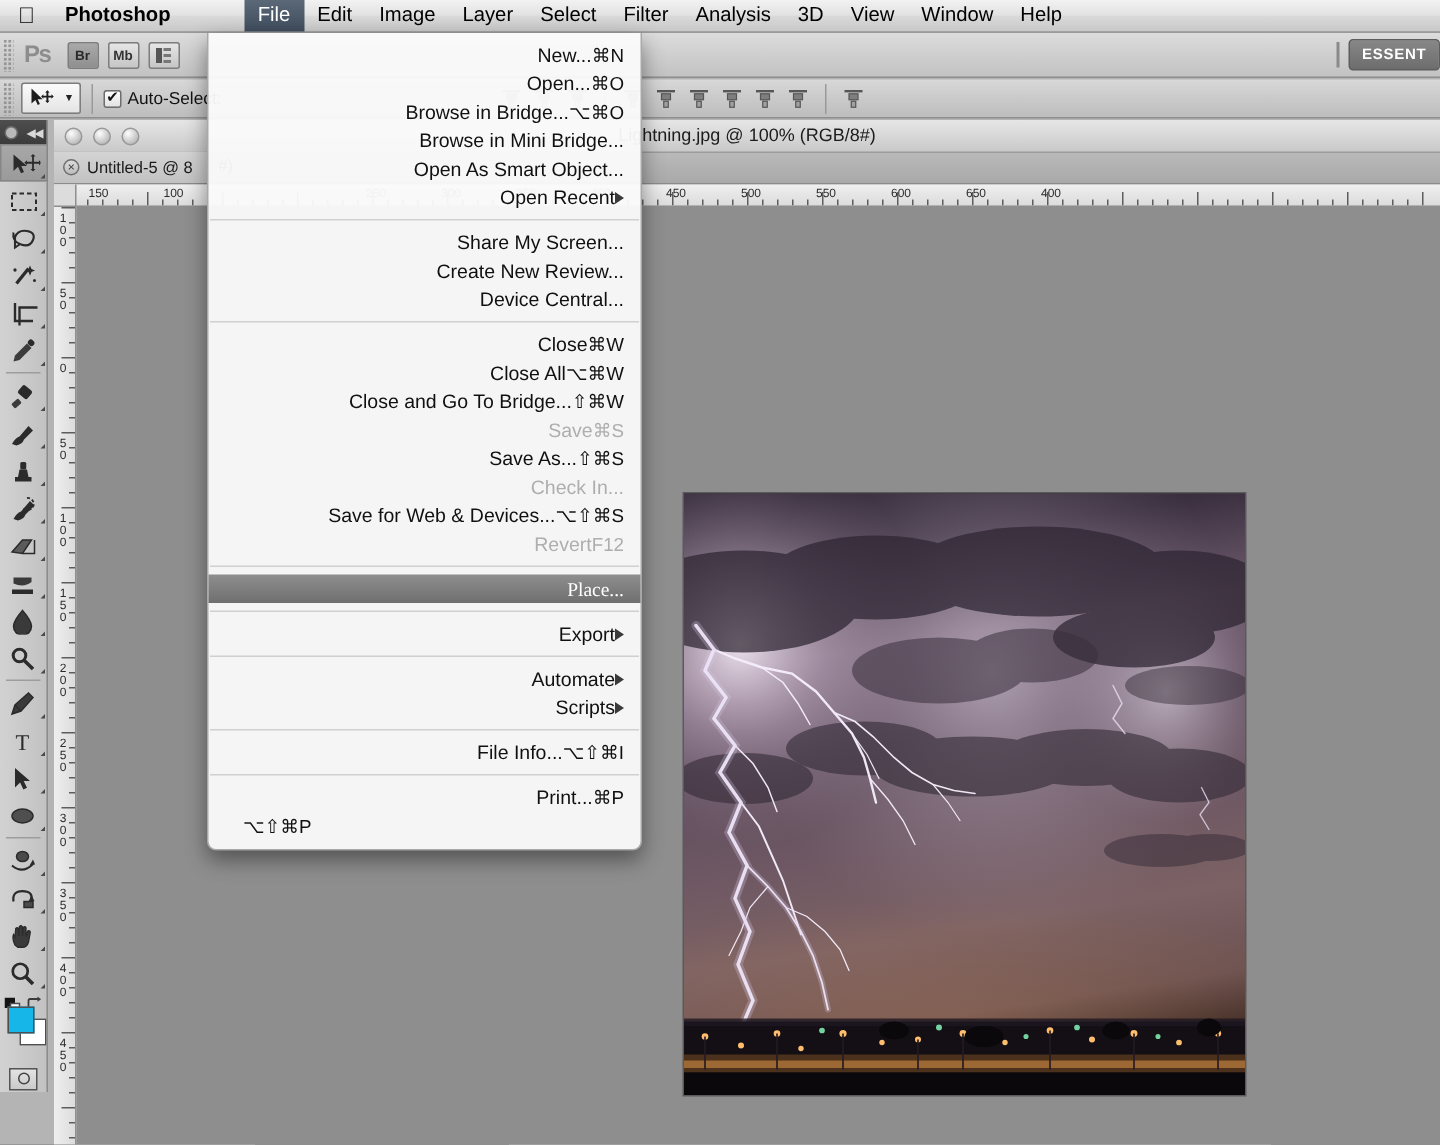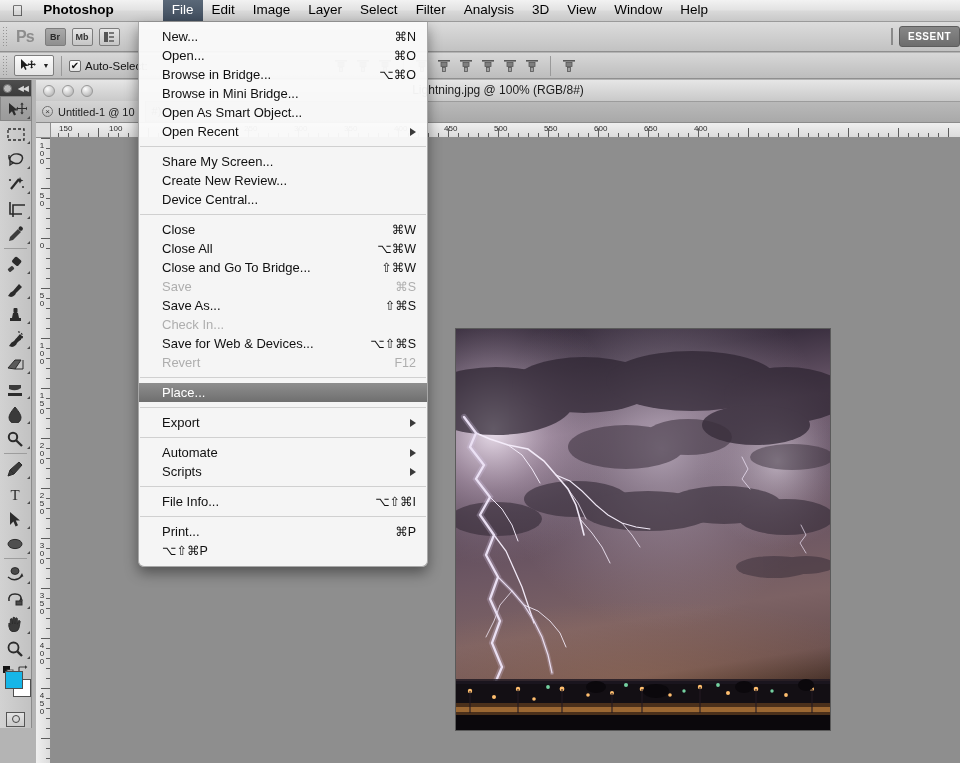--- a/index.html
+++ b/index.html
@@ -211,26 +211,27 @@
     border:1px solid #a8a8a8; border-top:none;
     border-bottom-left-radius:6px; border-bottom-right-radius:6px;
     box-shadow: 0 6px 14px rgba(0,0,0,0.42);
     padding: 5px 0 6px 0;
     z-index: 80;
   }
   .mi {
     position:relative; height:19px; display:flex; align-items:center;
     padding: 0 11px 0 23px; font-size:13px; color:#101010; white-space:nowrap;
   }
-  .mi .mi-label { flex:1; }
+  .mi .mi-label { flex:1;text-align:right; }
   .mi .mi-key { font-size:12.5px; color:#101010; letter-spacing:0px; }
   .mi.disabled .mi-label, .mi.disabled .mi-key { color:#aeaeae; }
   .mi.selected {
     background: linear-gradient(to bottom,#8e8e8e,#6f6f6f);
     color:#fff;
+    font-family:Liberation Serif, serif;
   }
   .mi.selected .mi-label { color:#fff; }
   .mi-sep { height:1px; background:#d0d0d0; margin:5px 1px; }
   .mi-arrow {
     width:0;height:0;border-top:4.5px solid transparent;border-bottom:4.5px solid transparent;
     border-left:6px solid #3a3a3a;
   }
 </style>
 </head>
 <body>
@@ -535,21 +536,21 @@
     <div id="doctitlebar">
       <div class="wdot"></div>
       <div class="wdot"></div>
       <div class="wdot"></div>
       <div id="doctitle-text">Lightning.jpg @ 100% (RGB/8#)</div>
     </div>
 
     <div id="tabstrip">
       <div class="doctab">
         <span class="closex">×</span>
-        <span>Untitled-1 @ 10</span>
+        <span>Untitled-5 @ 8</span>
       </div>
       <div style="font-size:11px;color:#1b1b1b;padding-left:6px;line-height:21px;">#)</div>
     </div>
 
     <div class="corner"></div>
     <div id="hruler">
         <div class="rlabel" style="left: 23px; top: 2px;">150</div>
         <div class="rlabel" style="left: 73px; top: 2px;">100</div>
         <div class="rlabel" style="left: 208px; top: 2px;">250</div>
         <div class="rlabel" style="left: 258px; top: 2px;">300</div>

